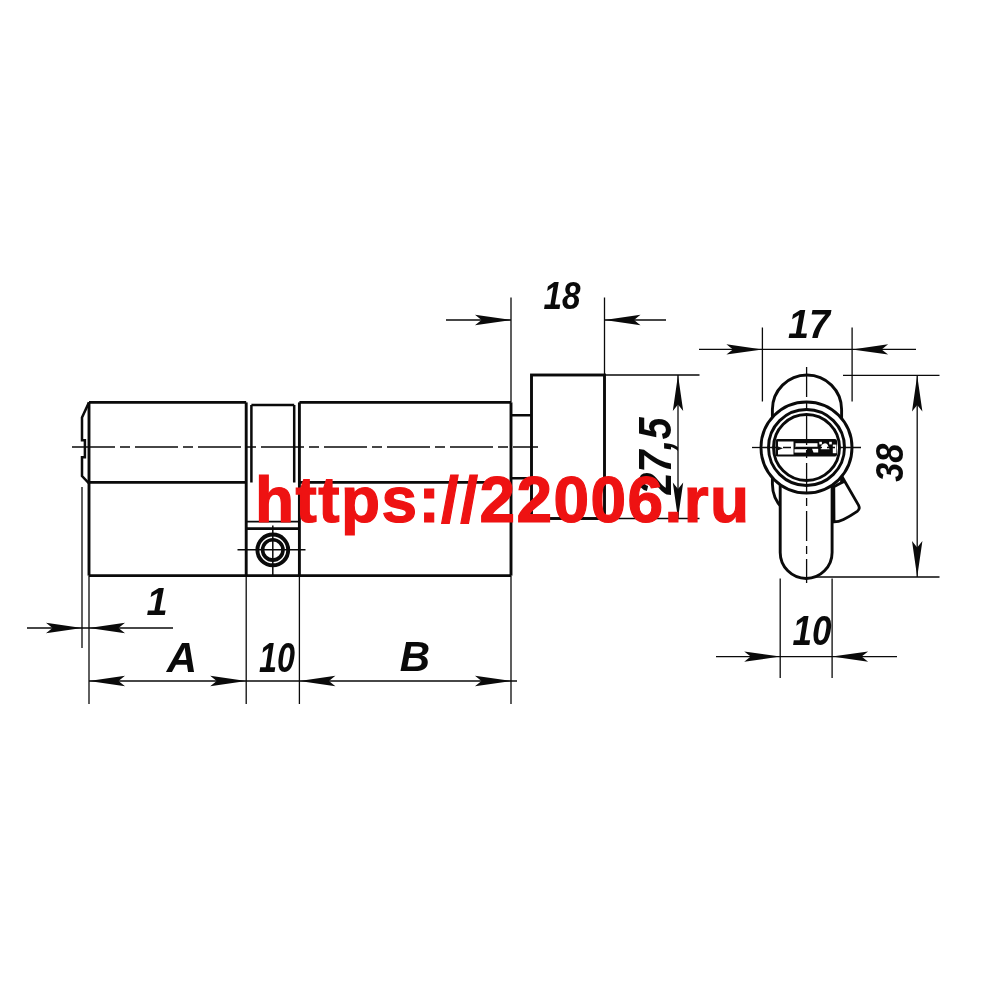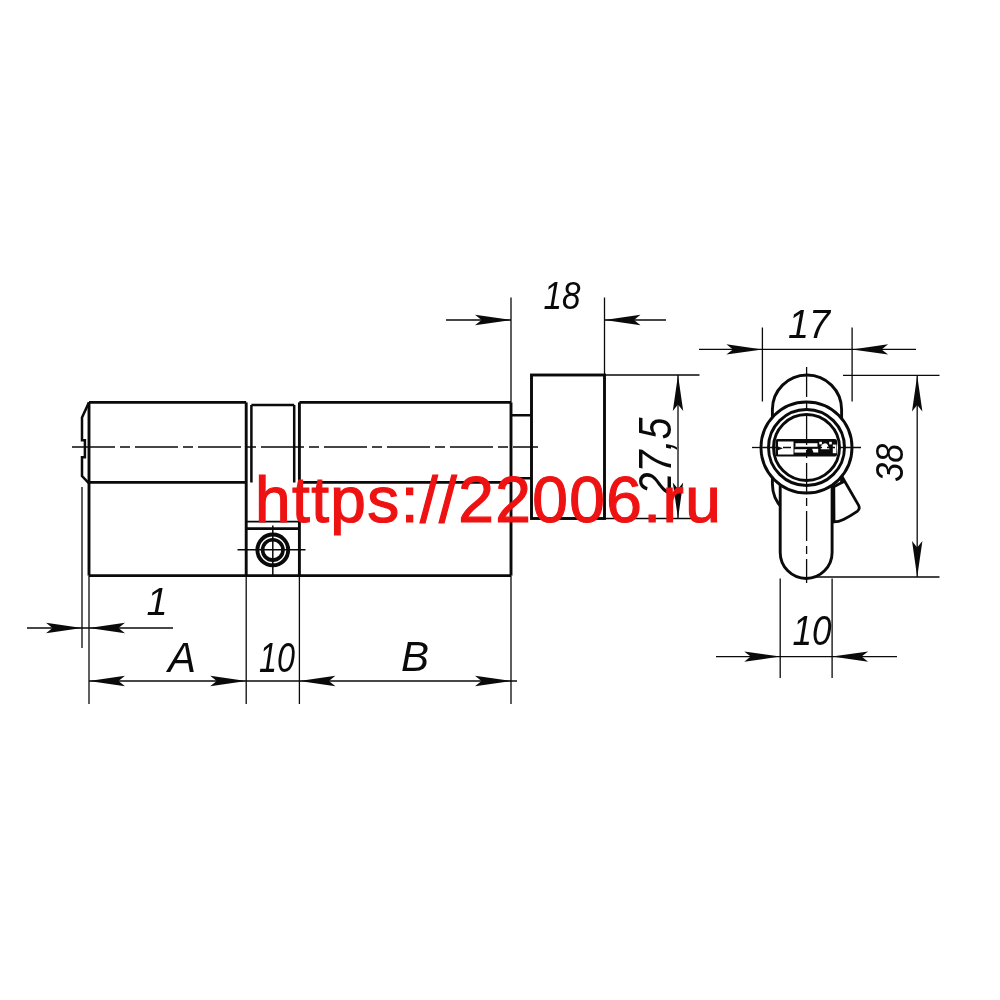--- a/index.html
+++ b/index.html
@@ -1,16 +1,16 @@
 <!DOCTYPE html>
 <html><head>
 <meta charset="utf-8">
 <style>
   html,body{margin:0;padding:0;background:#ffffff;}
-  .page{position:relative;width:1000px;height:1000px;background:#ffffff;overflow:hidden;}
+  .page{position:relative;width:1000px;height:1000px;background:#ffffff;overflow:hidden;font-weight:bold;}
   svg{position:absolute;left:0;top:0;}
   text{font-family:"Liberation Sans", sans-serif;}
   .dim{font-style:italic;fill:#0a0a0a;}
 </style>
 </head>
 <body>
 <div class="page">
 
 <svg width="1000" height="1000" viewBox="0 0 1000 1000">
 

